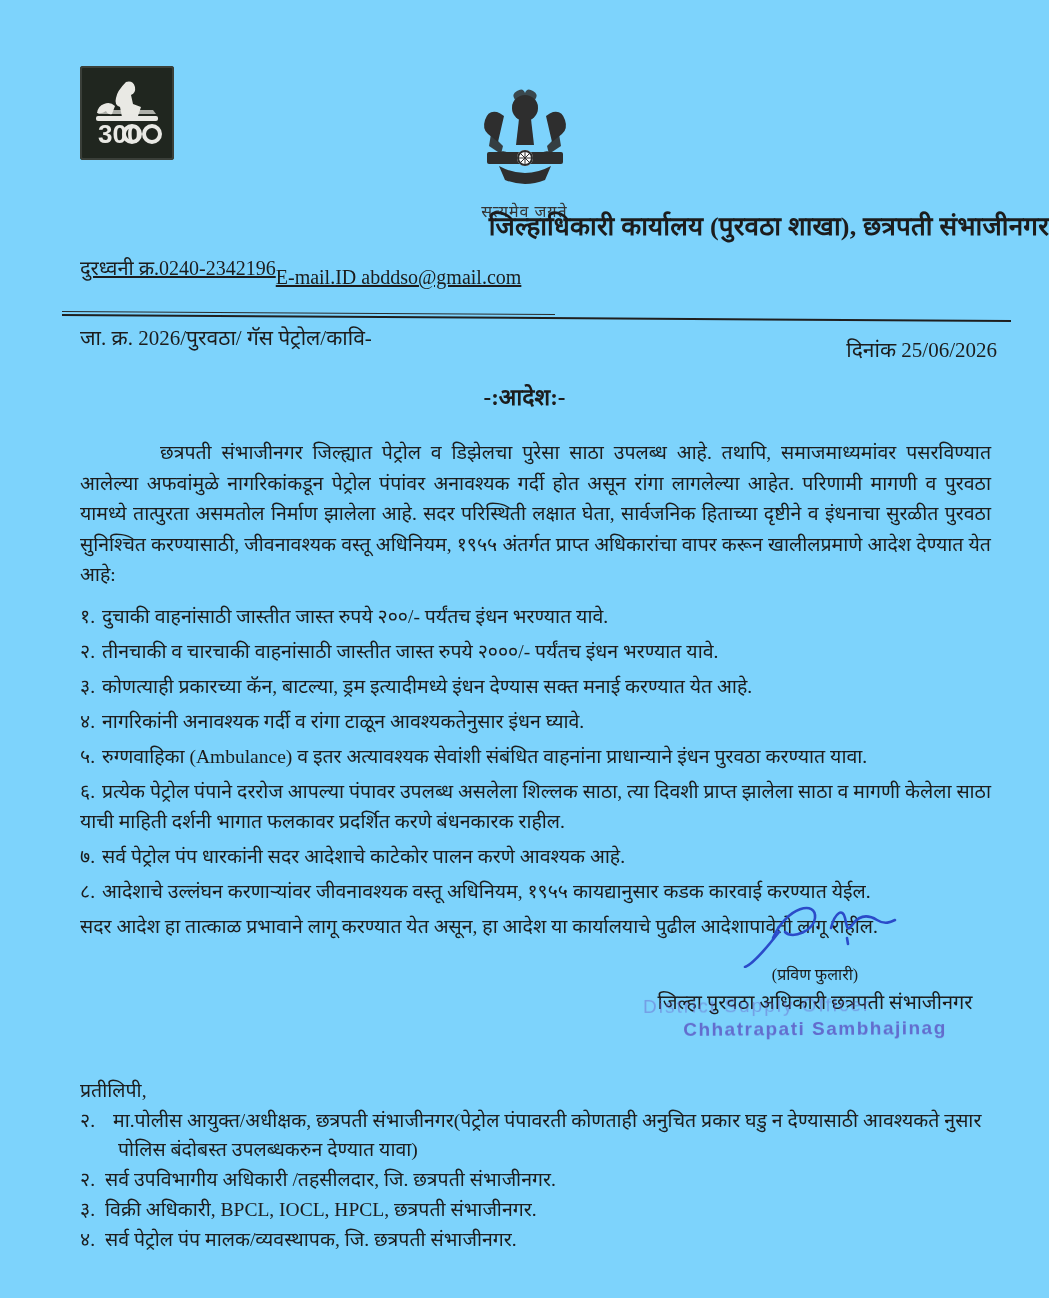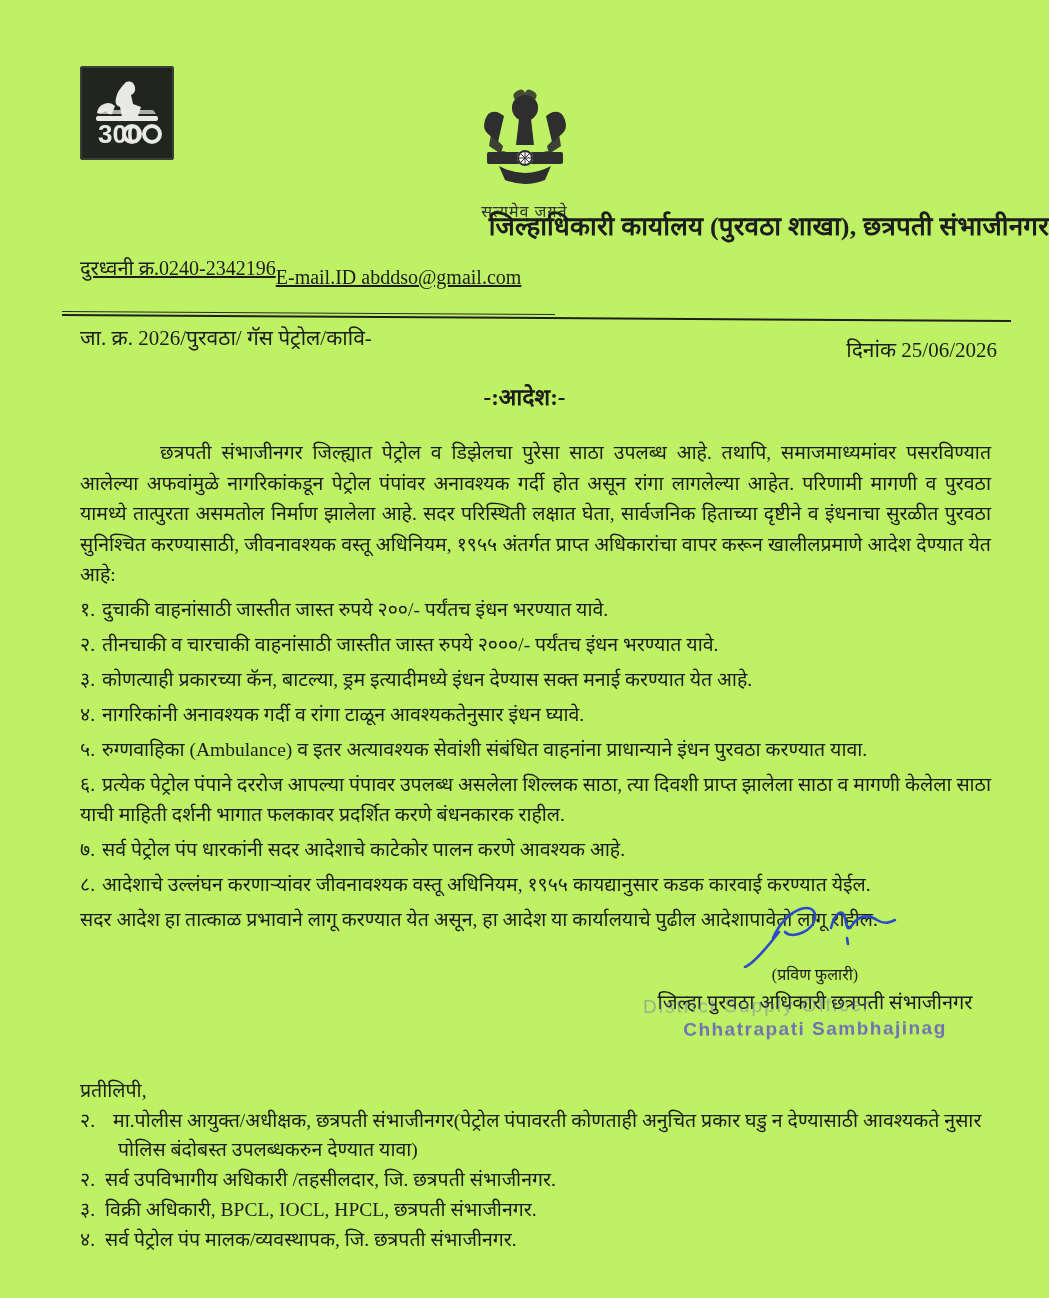--- a/index.html
+++ b/index.html
@@ -1,20 +1,20 @@
 <!DOCTYPE html>
 <html><head>
 <meta charset="utf-8">
 <style>
   html,body{margin:0;padding:0;background:#e8e8e8;}
   .page{
     position:relative;
     width:1049px;height:1298px;
     margin:0 auto;
-    background:#bef264;
+    background:#7dd3fc;
     color:#1c1c1c;
     font-family:"Liberation Serif", serif;
     overflow:hidden;
     box-shadow:0 0 6px rgba(0,0,0,.25);
   }
   
   .logo{position:absolute;top:66px;left:80px;width:94px;height:94px;background:#20261f;border-radius:3px;
         display:flex;align-items:center;justify-content:center;box-shadow:0 0 0 2px #3a3f39 inset;}
   .emblem{position:absolute;top:86px;left:0;right:0;margin:auto;width:130px;text-align:center;}
   .emblem-caption{font-size:16px;letter-spacing:1px;color:#333;margin-top:-2px;}
@@ -24,21 +24,21 @@
   .email{font-size:20px;margin-top:12px;}
   .rule{position:absolute;top:317px;left:62px;right:38px;height:0;border-top:2.5px solid #1f1f1f;transform:rotate(.35deg);}
   .rule:before{content:"";position:absolute;left:0;top:-5px;width:52%;border-top:1.5px solid #2a2a2a;}
   .ref-row{position:absolute;top:323px;left:80px;right:52px;display:flex;justify-content:space-between;align-items:flex-start;text-align:center;}
   .refno{font-size:21px;}
   .date{font-size:21px;margin-top:12px;}
   .order-heading{position:absolute;top:380px;width:100%;text-align:center;font-size:23px;font-weight:bold;}
   
   .content{position:absolute;top:438px;left:80px;right:58px;font-size:19.5px;line-height:30.5px;}
   .intro{text-align:justify;text-indent:80px;margin:0;}
-  .orders{margin-top:4px;}
+  .orders{margin-top:11px;}
   .order{line-height:30px;margin-bottom:5px;text-align:justify;}
   .order .num{margin-right:7px;}
   .closing{margin-top:2px;line-height:30px;}
   
   .sig{position:absolute;top:898px;right:44px;width:380px;text-align:center;}
   .sig svg{display:block;margin:0 auto -6px 110px;}
   .sig-name{font-size:16px;line-height:26px;}
   .sig-designation{position:relative;font-size:20px;line-height:28px;z-index:2;}
   .stamp-overlay{position:absolute;left:18px;top:4px;z-index:1;color:#6a5fc9;opacity:.45;
                  font-family:"Liberation Sans",sans-serif;font-size:19px;letter-spacing:2px;

